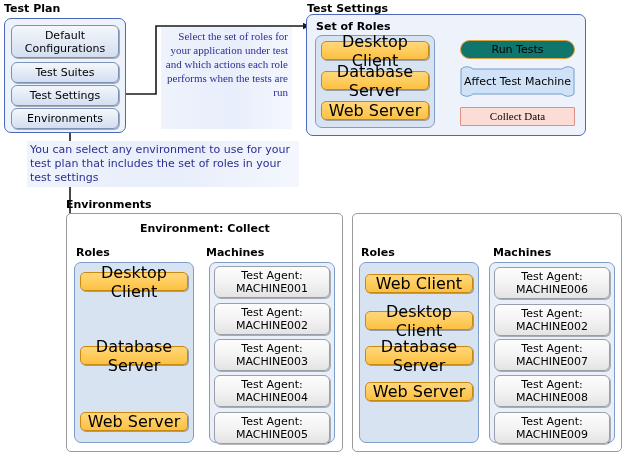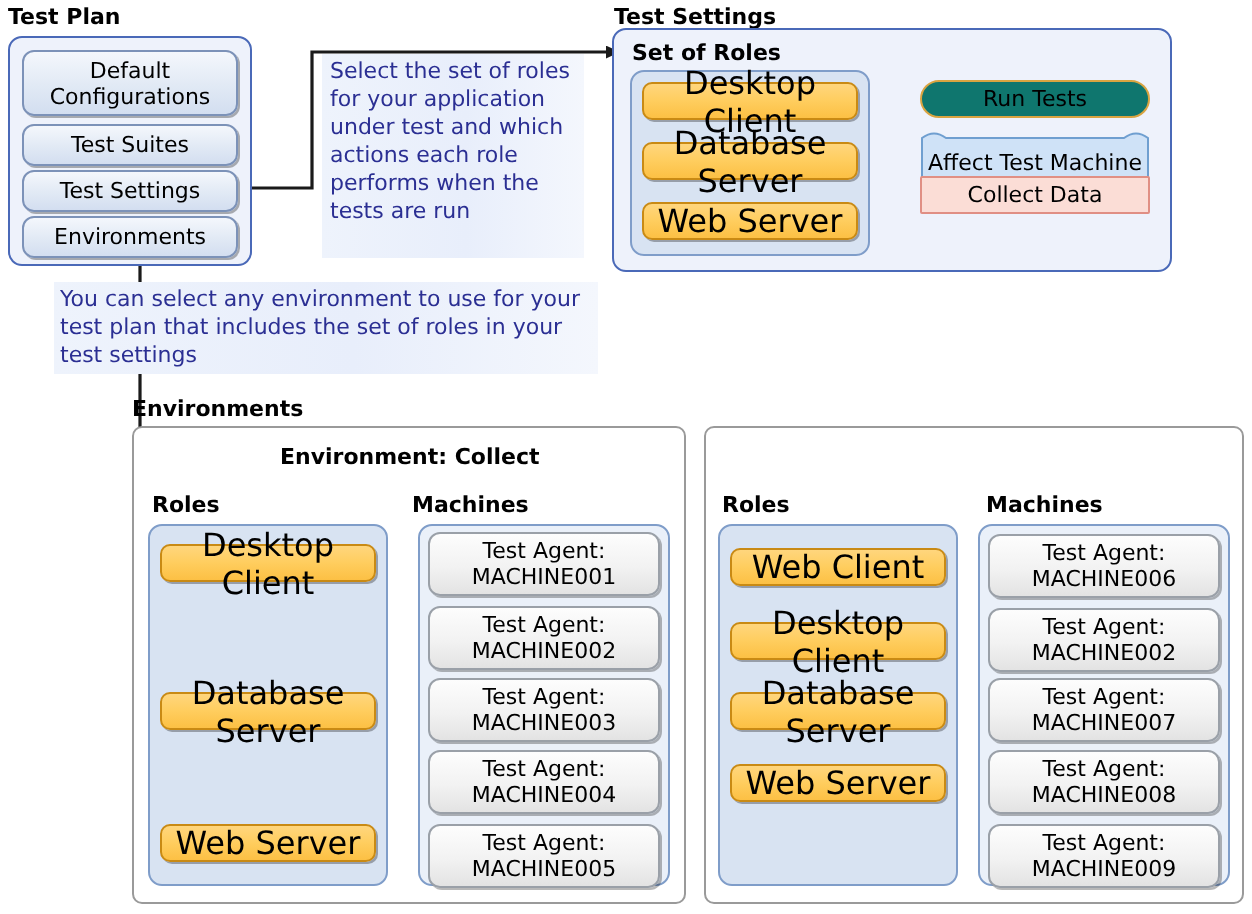--- a/index.html
+++ b/index.html
@@ -144,21 +144,21 @@
   }
   
   .note {
     position: absolute;
     box-sizing: border-box;
     color: #2b2f93;
     font-size: 11px;
     line-height: 14px;
     background: linear-gradient(to right, #eef3fc 0%, #e8eefb 55%, #f4f7fd 100%);
   }
-  .note-center { text-align: left; }
+  .note-center { text-align: right; font-family: Liberation Serif, serif; }
   .note-left { text-align: left; }
   svg.wires {
     position: absolute;
     left: 0;
     top: 0;
     width: 626px;
     height: 457px;
     overflow: visible;
     pointer-events: none;
   }
@@ -254,21 +254,21 @@
 
   <div class="action-affect-wrap" style="left:458px; top:65px; width:119px; height:33px;">
     <svg width="119" height="33" viewBox="0 0 119 33">
       <path d="M3,4 C7,1 11,1 15,4 L104,4 C108,1 112,1 116,4 L116,29 C112,32 108,32 104,29 L15,29 C11,32 7,32 3,29 Z" fill="#cfe2f7" stroke="#6f9fd0" stroke-width="1"></path>
     </svg>
     <div class="action-affect-label">
       <span>Affect Test Machine</span>
     </div>
   </div>
 
-  <div class="action-box action-collect" style="left:460px; top:88px; width:115px; height:19px;">
+  <div class="action-box action-collect" style="left:460px; top:107px; width:115px; height:19px;font-family:Liberation Serif, serif;">
     <span>Collect Data</span>
   </div>
 
   <div class="section-title" style="left:66px; top:198px;">Environments</div>
 
   <div class="panel-plain" style="left:66px; top:213px; width:277px; height:239px;"></div>
 
   <div class="sub-title" style="left:140px; top:222px;">Environment: Collect</div>
 
   <div class="sub-title" style="left:76px; top:246px;">Roles</div>

